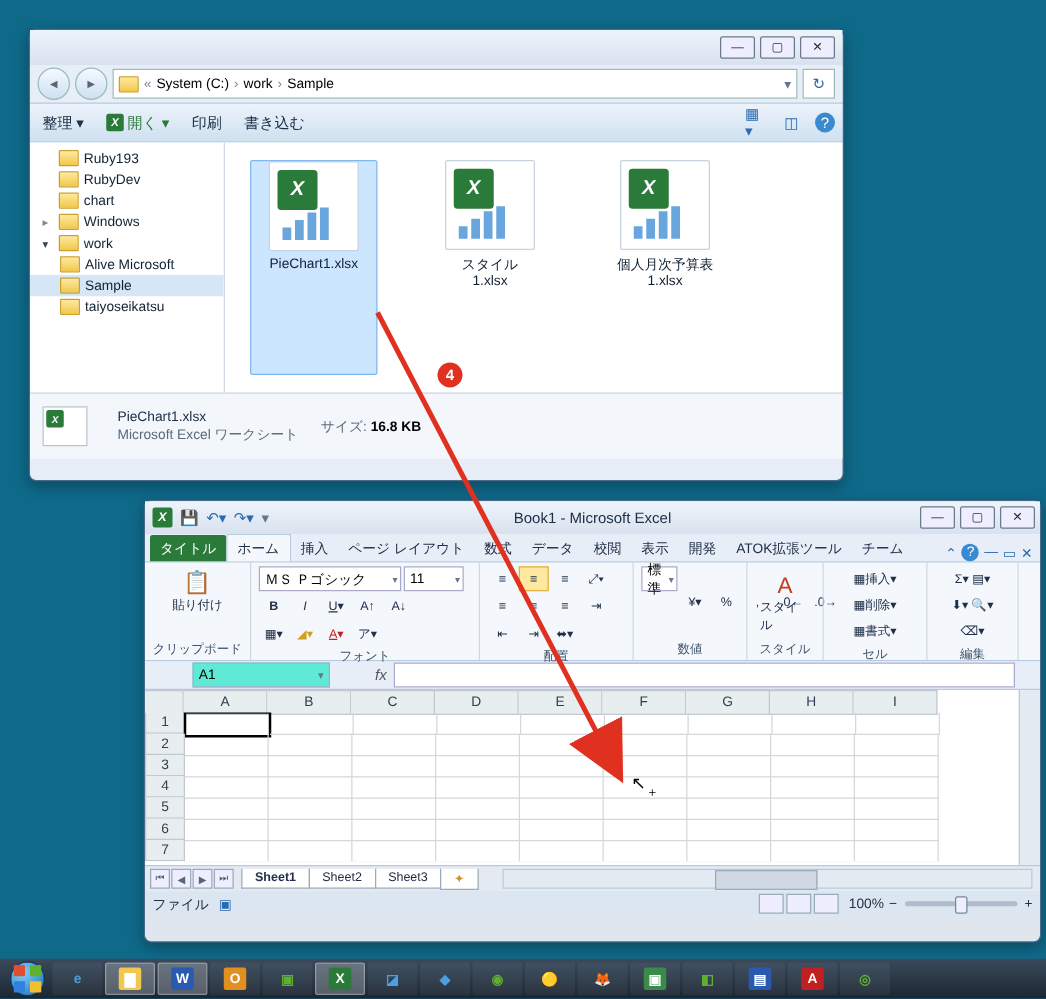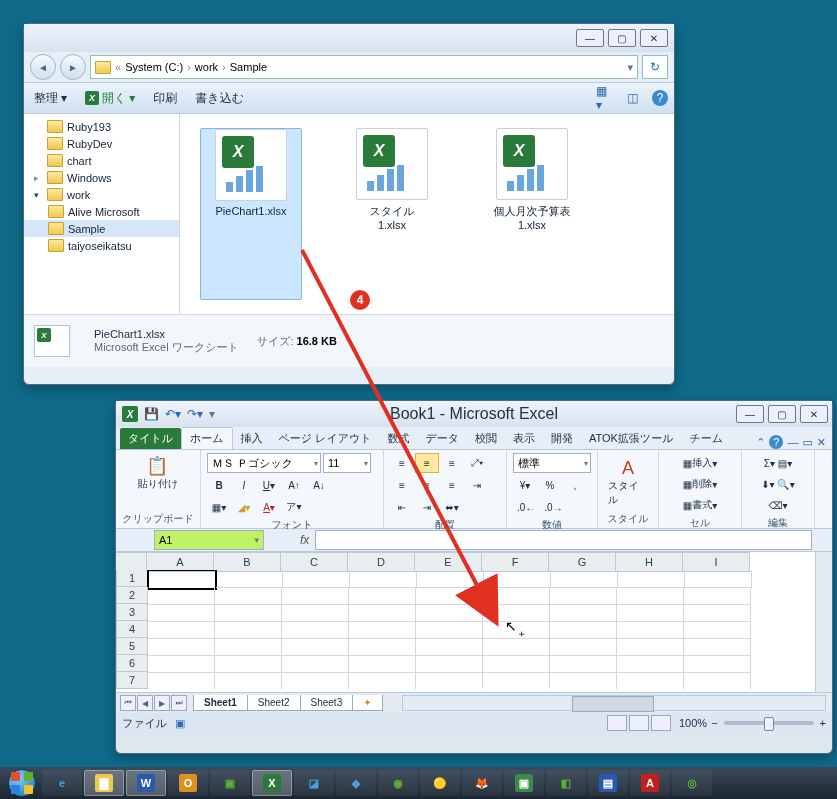--- a/index.html
+++ b/index.html
@@ -35,38 +35,38 @@
 .file-ico .xl{position:absolute;left:6px;top:6px;width:32px;height:32px;background:#2a7a3a;color:#fff;font-weight:bold;font-size:16px;display:flex;align-items:center;justify-content:center;border-radius:3px;font-style:italic}
 .file-ico .bars{position:absolute;left:10px;bottom:8px;display:flex;gap:3px;align-items:flex-end;height:26px}
 .file-ico .bars span{width:7px;background:#6aa6de}
 .detail-pane{height:44px;border-top:1px solid #cfd8e3;background:#f3f7fc;display:flex;align-items:center;padding:4px 10px;font-size:11px;gap:18px}
 .detail-pane .thumb{width:34px;height:30px;background:#fff;border:1px solid #b8c2cd;position:relative;margin-right:6px}
 .detail-pane .thumb .xl{position:absolute;left:2px;top:2px;width:14px;height:14px;background:#2a7a3a;color:#fff;font-size:8px;display:flex;align-items:center;justify-content:center;border-radius:2px;font-style:italic;font-weight:bold}
 .detail-pane .meta{color:#5a6a7a}
 
 .excel{left:115px;top:400px;width:716px;height:352px;background:#dfe6ee}
 .excel .titlebar{height:26px;background:linear-gradient(#eef4fb,#d8e2ee);display:flex;align-items:center;position:relative}
-.excel .title{position:absolute;left:50%;transform:translateX(-50%);font-size:16px;color:#203048}
+.excel .title{position:absolute;left:50%;transform:translateX(-50%);font-size:12px;color:#203048}
 .excel .qat{display:flex;align-items:center;gap:6px;padding-left:6px}
 .excel .qat .x-ico{width:16px;height:16px;background:#2a7a3a;color:#fff;font-size:10px;font-style:italic;font-weight:bold;display:flex;align-items:center;justify-content:center;border-radius:2px}
 .excel .winbtns{margin-left:auto;display:flex;padding-right:4px}
 .ribbon-tabs{height:22px;background:#e8eef7;display:flex;align-items:flex-end;padding-left:4px;font-size:11px}
 .ribbon-tabs .tab{padding:3px 8px;color:#203048}
 .ribbon-tabs .tab.file{background:#2a7a3a;color:#fff;border-radius:2px 2px 0 0}
 .ribbon-tabs .tab.active{background:#f4f8fc;border:1px solid #b7cbe0;border-bottom:none;border-radius:2px 2px 0 0}
 .ribbon-tabs .right{margin-left:auto;display:flex;align-items:center;gap:4px;padding-right:6px;color:#2a6ab0;font-size:11px}
 .ribbon{height:78px;background:#f4f8fc;border-top:1px solid #b7cbe0;border-bottom:1px solid #b7cbe0;display:flex;font-size:10px}
 .ribbon .grp{border-right:1px solid #cfd8e3;padding:3px 6px 2px;display:flex;flex-direction:column}
 .ribbon .grp .body{flex:1;display:flex;gap:4px}
 .ribbon .grp .label{text-align:center;color:#40546a;font-size:10px;padding-top:1px}
 .btn{border:1px solid transparent;padding:1px 3px;display:flex;align-items:center;justify-content:center;color:#203048;min-width:16px;min-height:16px}
 .font-sel{height:18px;border:1px solid #aac;background:#fff;padding:0 12px 0 4px;font-size:11px;display:flex;align-items:center;position:relative}
 .font-sel::after{content:"▾";position:absolute;right:2px;color:#678;font-size:8px}
 .namebox-row{height:22px;background:#e8eef7;display:flex;align-items:center;border-bottom:1px solid #b7cbe0}
-.namebox{width:100px;height:18px;border:1px solid #aac;background:#bef264;margin:0 30px 0 38px;display:flex;align-items:center;padding:0 4px;font-size:11px;justify-content:space-between}
+.namebox{width:100px;height:18px;border:1px solid #aac;background:#5eead4;margin:0 30px 0 38px;display:flex;align-items:center;padding:0 4px;font-size:11px;justify-content:space-between}
 .fx{font-style:italic;color:#555;margin:0 6px}
 .formula-bar{flex:1;height:18px;border:1px solid #aac;background:#fff;margin-right:20px}
 .grid-area{background:#fff;position:relative;height:140px;display:flex;flex-direction:column}
 .col-headers{display:flex;height:18px}
 .hdr{background:#e8eef0;border:1px solid #c0c8d0;font-size:11px;color:#304050;display:flex;align-items:center;justify-content:center}
 .col-headers .hdr{width:66px;height:18px;border-left:none}
 .col-headers .corner{width:30px;border-right:1px solid #c0c8d0}
 .rows{flex:1;overflow:hidden}
 .row{display:flex;height:17px}
 .row .hdr{width:30px;border-top:none}
@@ -315,21 +315,21 @@
         </div>
         <div style="display:flex;gap:1px">
           <div class="btn">⇤</div>
           <div class="btn">⇥</div>
           <div class="btn">⬌▾</div>
         </div>
       </div>
       <div class="label">配置</div>
     </div>
     <div class="grp" style="width:78px">
-      <div class="body" style="flex-direction:column;gap:2px">
+      <div class="body" style="flex-direction:row;gap:2px">
         <div class="font-sel" style="width:60px">標準</div>
         <div style="display:flex;gap:1px">
           <div class="btn">¥▾</div>
           <div class="btn">%</div>
           <div class="btn">,</div>
         </div>
         <div style="display:flex;gap:1px">
           <div class="btn">.0←</div>
           <div class="btn">.0→</div>
         </div>

